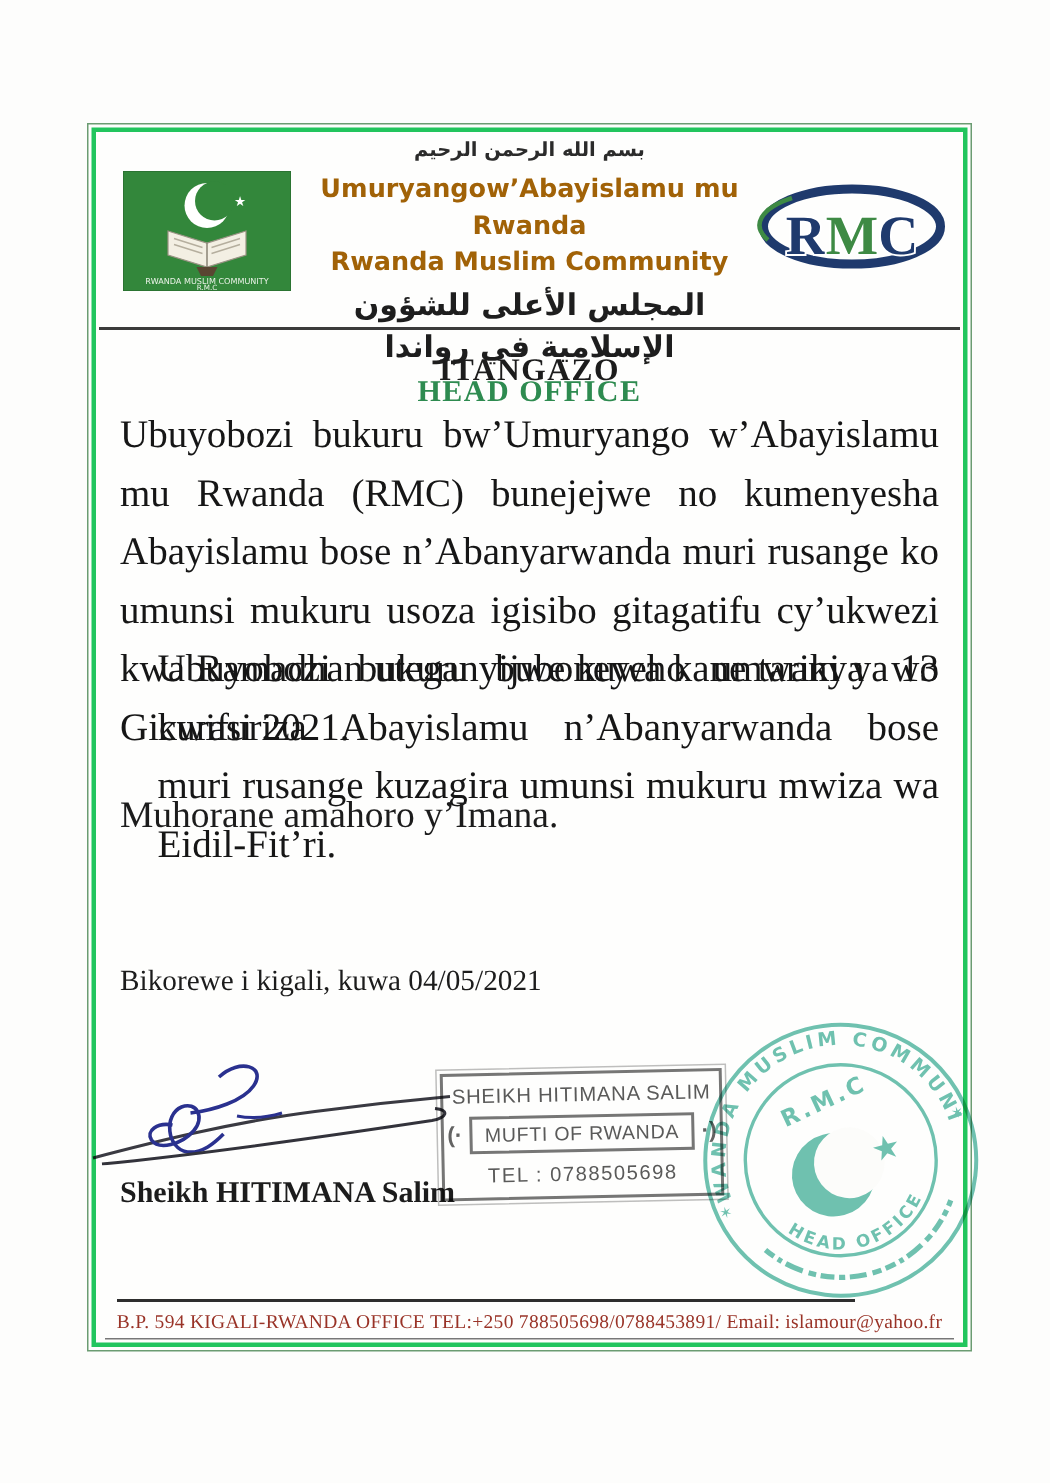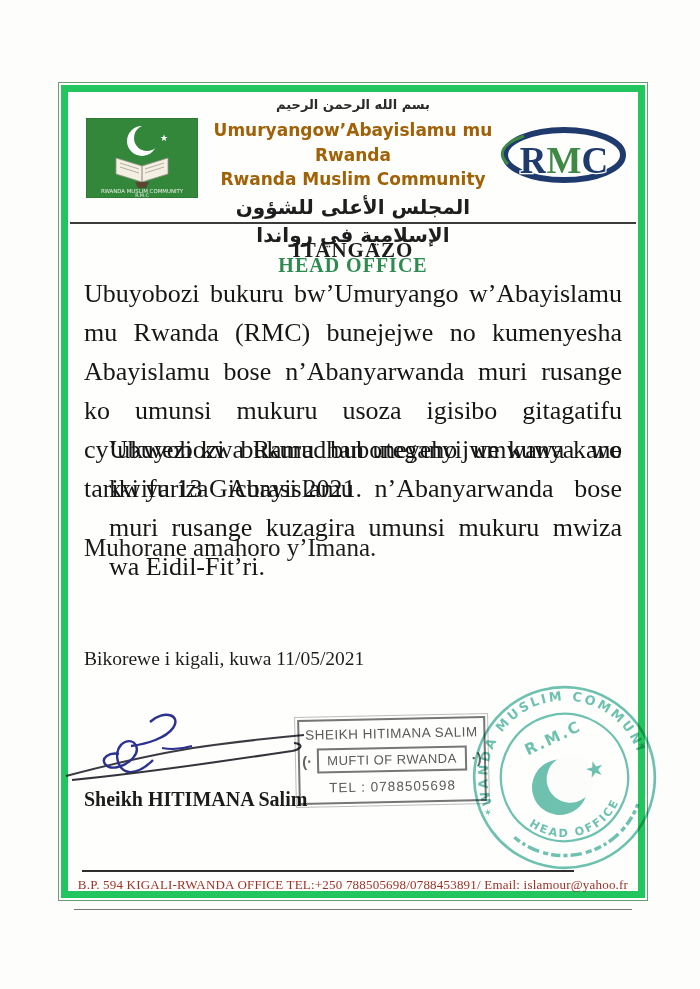--- a/index.html
+++ b/index.html
@@ -1,21 +1,21 @@
 <!DOCTYPE html>
 <html><head>
 <meta charset="utf-8">
 <style>
   html,body{margin:0;padding:0;background:#ffffff;}
   .canvas{position:relative;width:700px;height:989px;background:#fdfdfc;overflow:hidden;
           font-family:"Liberation Serif", serif;color:#1c1c1c;}
   
   .page{position:absolute;left:58px;top:82px;width:588px;height:817px;
         border:1.5px solid #6b9c72;background:#fefefd;}
-  .page-inner{position:absolute;inset:2px;border:7px solid #22c55e;}
+  .page-inner{position:absolute;inset:2px;border:3px solid #22c55e;}
 
   
   .bismillah{position:absolute;top:5px;left:0;right:0;text-align:center;
              font-family:"DejaVu Sans", sans-serif;font-weight:bold;font-size:13px;color:#2b2b2b;}
   .flag-logo{position:absolute;left:18px;top:26px;}
   .rmc-logo{position:absolute;right:8px;top:32px;}
   .head-center{position:absolute;left:133px;right:133px;top:26px;text-align:center;}
   .org-rw,.org-en{font-family:"DejaVu Sans", sans-serif;font-weight:bold;font-size:17px;
                   color:#a16207;line-height:1.45;}
   .org-ar{font-family:"DejaVu Sans", sans-serif;font-weight:bold;font-size:20px;color:#1e1e1e;
@@ -52,21 +52,21 @@
   .rs-box{border:2px solid #6a6a6a;padding:3px 8px;font-size:13px;letter-spacing:.5px;white-space:nowrap;}
   .rs-tel{margin-top:7px;font-size:13.5px;letter-spacing:1px;}
 
   
   .round-stamp{position:absolute;left:399px;top:588px;mix-blend-mode:multiply;opacity:.82;}
 
   
   .footer-line{position:absolute;left:14px;top:778px;width:492px;border-top:2px solid #2e2e2e;}
   .footer-text{position:absolute;left:6px;right:6px;top:785px;text-align:center;
                color:#993327;font-size:13px;letter-spacing:.2px;border-bottom:1px solid #777;
-               padding-bottom:16px;white-space:nowrap;}
+               padding-bottom:3px;white-space:nowrap;}
 </style>
 </head>
 <body>
 
 <div class="canvas">
   <div class="page">
     <div class="page-inner">
 
       <div class="bismillah" dir="rtl">بسم الله الرحمن الرحيم</div>
 
@@ -99,21 +99,21 @@
           <text x="66" y="49" text-anchor="middle" font-size="37" font-weight="bold" font-family="Liberation Serif, serif" style="paint-order:stroke" stroke="#ffffff" stroke-width="2.5"><tspan fill="#1f3a6d">R</tspan><tspan fill="#3e8a44">M</tspan><tspan fill="#1f3a6d">C</tspan></text>
         </svg>
       </div>
 
       <div class="header-rule"></div>
 
       <div class="doc-title">ITANGAZO</div>
       <div class="para p1">Ubuyobozi bukuru bw’Umuryango w’Abayislamu mu Rwanda (RMC) bunejejwe no kumenyesha Abayislamu bose n’Abanyarwanda muri rusange ko umunsi mukuru usoza igisibo gitagatifu cy’ukwezi kwa Ramadhan uteganyijwe kuwa kane tariki ya 13 Gicurasi 2021.</div>
       <div class="para p2">Ubuyobozi bukuru buboneyeho umwanya wo kwifuriza Abayislamu n’Abanyarwanda bose muri rusange kuzagira umunsi mukuru mwiza wa Eidil-Fit’ri.</div>
       <div class="closing">Muhorane amahoro y’Imana.</div>
-      <div class="date-line">Bikorewe i kigali, kuwa 11/05/2021</div>
+      <div class="date-line">Bikorewe i kigali, kuwa 04/05/2021</div>
 
       <div class="signature">
         <svg width="250" height="85" viewBox="0 0 250 85">
           <path d="M 2,80 C 40,70 95,56 150,49 C 188,44 218,41 240,39" fill="none" stroke="#3a3a42" stroke-width="2"></path>
           <path d="M 55,58 c -10,-2 -18,4 -14,10 c 5,7 20,3 28,-6 c 8,-9 2,-20 -8,-16 c -12,5 -10,28 4,30 c 10,1 18,-6 24,-12" fill="none" stroke="#2a3190" stroke-width="2.4"></path>
           <path d="M 86,26 c 14,-13 32,-7 23,6 c -7,10 -26,16 -42,18" fill="none" stroke="#2a3190" stroke-width="2.4"></path>
           <path d="M 8,84 C 80,77 168,64 228,55 C 238,53 240,48 230,47" fill="none" stroke="#33333b" stroke-width="2"></path>
           <path d="M 98,52 c 10,2 20,1 30,-2" fill="none" stroke="#2a3190" stroke-width="2"></path>
         </svg>
       </div>

